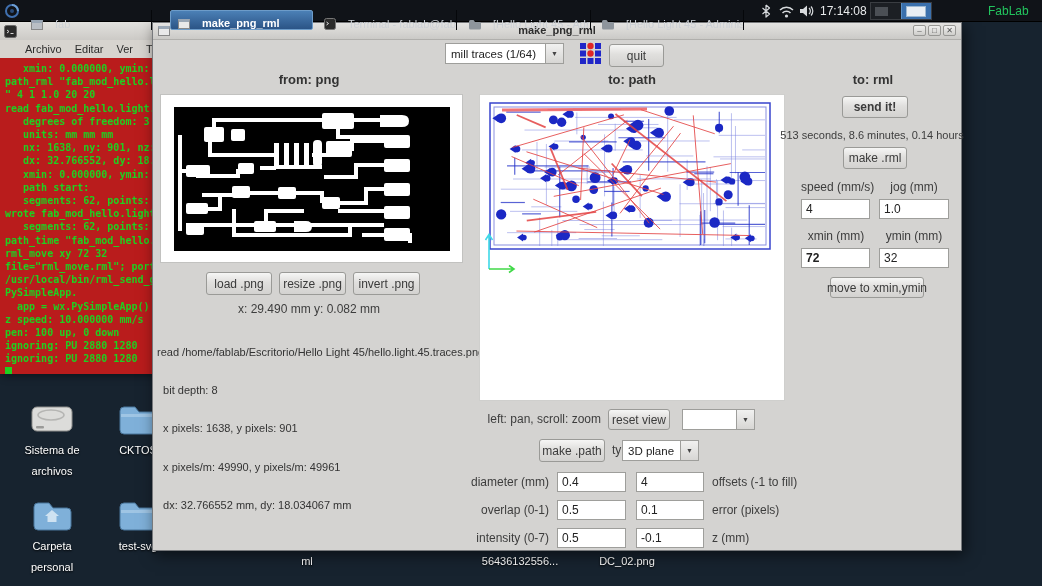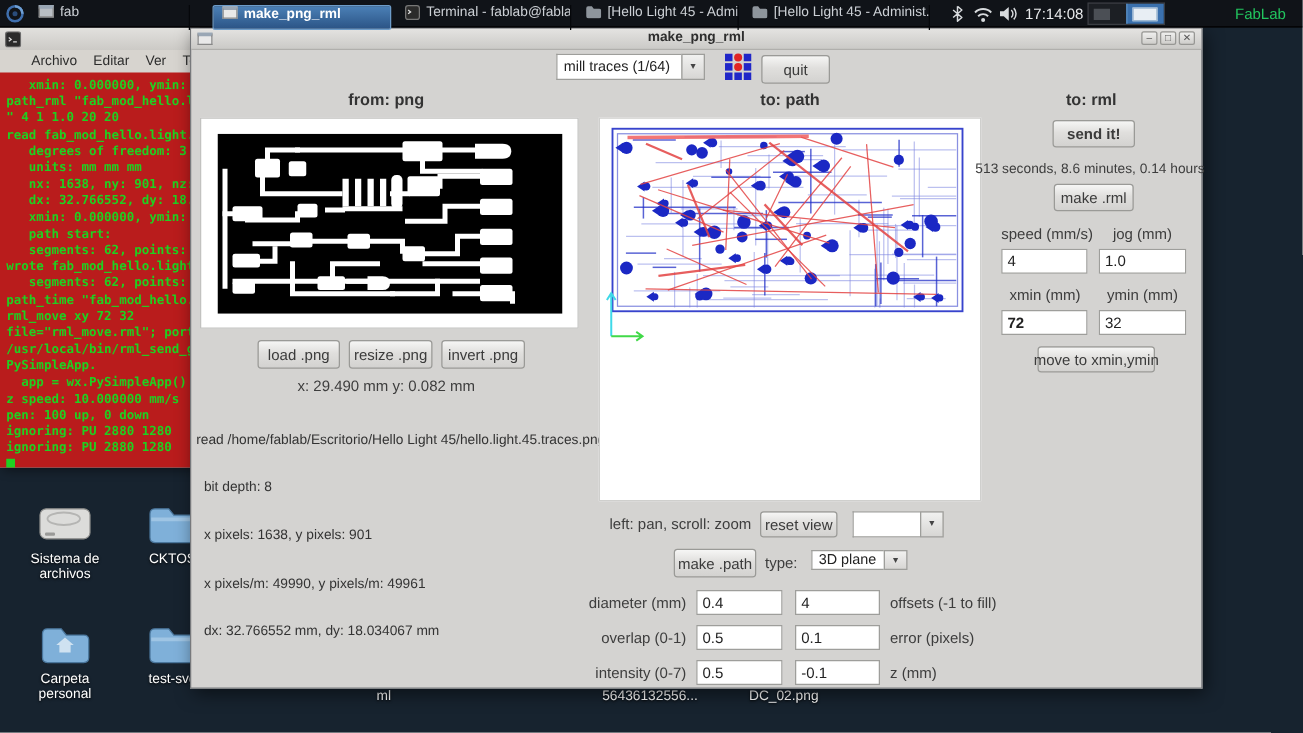--- a/index.html
+++ b/index.html
@@ -6,24 +6,24 @@
 html,body{width:1042px;height:586px;overflow:hidden}
 body{position:relative;font-family:"Liberation Sans",sans-serif;background:#17232f}
 .abs{position:absolute}
 .btn{position:absolute;display:flex;align-items:center;justify-content:center;background:linear-gradient(#f6f6f5,#e0dfdd 45%,#d3d2d0);border:1px solid #9a9a97;border-radius:3px;font-size:12px;color:#3b3b3b;white-space:nowrap}
 .input{position:absolute;background:#fff;border:1px solid #9e9e9b;font-size:12px;color:#222;padding:1px 4px;font-family:"Liberation Sans",sans-serif;line-height:16px;white-space:nowrap;overflow:hidden}
 .dd{position:absolute;display:flex}
 .ddfield{background:#fff;border:1px solid #9e9e9b;border-right:none;font-size:11.5px;color:#222;display:flex;align-items:center;padding:0 5px;flex:1;white-space:nowrap;overflow:hidden}
 .ddarrow{width:19px;background:linear-gradient(#f1f1f0,#d7d6d4);border:1px solid #9e9e9b;display:flex;align-items:center;justify-content:center;font-size:7px;color:#444}
 .heading{position:absolute;font-size:13px;font-weight:bold;color:#333;text-align:center}
 .lbl{position:absolute;font-size:12px;color:#3d3d3d;white-space:nowrap}
-.task{position:absolute;top:4px;height:20px;display:flex;align-items:flex-start;gap:5px;padding:0 7px;font-size:11px;color:#ccd0d5;overflow:hidden;white-space:nowrap;border-right:1px solid #05070a}
+.task{position:absolute;top:10px;height:20px;display:flex;align-items:flex-end;gap:12px;padding:0 7px;font-size:11px;color:#ccd0d5;overflow:hidden;white-space:nowrap;border-right:1px solid #05070a}
 .task.active{background:linear-gradient(#4b80b6,#2b5486);border:1px solid #6d9cc9;border-radius:2px;color:#fff;font-weight:bold}
 .winicon{width:12px;height:10px;background:#e9e9e9;border:1px solid #888;border-top:3px solid #9aa7b5;flex:none}
-.dlabel{position:absolute;font-size:11px;color:#fff;text-align:center;text-shadow:0 1px 2px #000;line-height:12px}
+.dlabel{position:absolute;font-size:11px;color:#fff;text-align:center;text-shadow:0 1px 2px #000;line-height:21px}
 .termline{white-space:pre;font-family:"DejaVu Sans Mono",monospace;font-size:10px;line-height:13.2px;font-weight:bold;color:#1fd021}
 .ctrlbtn{width:13px;height:11px;background:linear-gradient(#efefee,#cfcecb);border:1px solid #979794;border-radius:2px;display:flex;align-items:center;justify-content:center;font-size:8px;color:#555;line-height:1}
 </style>
 </head>
 <body>
 
 <div class="abs" style="left:12px;top:402px;width:80px;z-index:1;text-align:center">
   <svg width="46" height="34" viewBox="0 0 46 34" style="display:inline-block">
     <rect x="3" y="5" width="40" height="24" rx="5" fill="#dcdcda" stroke="#8f8f8d"></rect>
     <ellipse cx="22" cy="13" rx="13" ry="5" fill="none" stroke="#b5b5b3" stroke-width="1.5"></ellipse>
@@ -402,21 +402,21 @@
       </svg>
   </div>
   <div class="lbl" style="left:282px;top:389px;width:166px;text-align:right">left: pan, scroll: zoom</div>
   <div class="btn" style="left:455px;top:386px;width:62px;height:21px">reset view</div>
   <div class="dd" style="left:529px;top:386px;width:73px;height:21px">
     <div class="ddfield"></div>
     <div class="ddarrow">▼</div>
   </div>
   <div class="btn" style="left:386px;top:416px;width:66px;height:23px">make .path</div>
   <div class="lbl" style="left:459px;top:420px">type:</div>
-  <div class="dd" style="left:496px;top:417px;width:77px;height:16px">
+  <div class="dd" style="left:469px;top:417px;width:77px;height:21px">
     <div class="ddfield">3D plane</div>
     <div class="ddarrow">▼</div>
   </div>
 
   <div class="lbl" style="left:276px;top:452px;width:120px;text-align:right">diameter (mm)</div>
   <input class="input" style="left: 404px; top: 449px; width: 69px; height: 20px;" value="0.4">
   <input class="input" style="left: 483px; top: 449px; width: 68px; height: 20px;" value="4">
   <div class="lbl" style="left:559px;top:452px">offsets (-1 to fill)</div>
 
   <div class="lbl" style="left:276px;top:480px;width:120px;text-align:right">overlap (0-1)</div>

